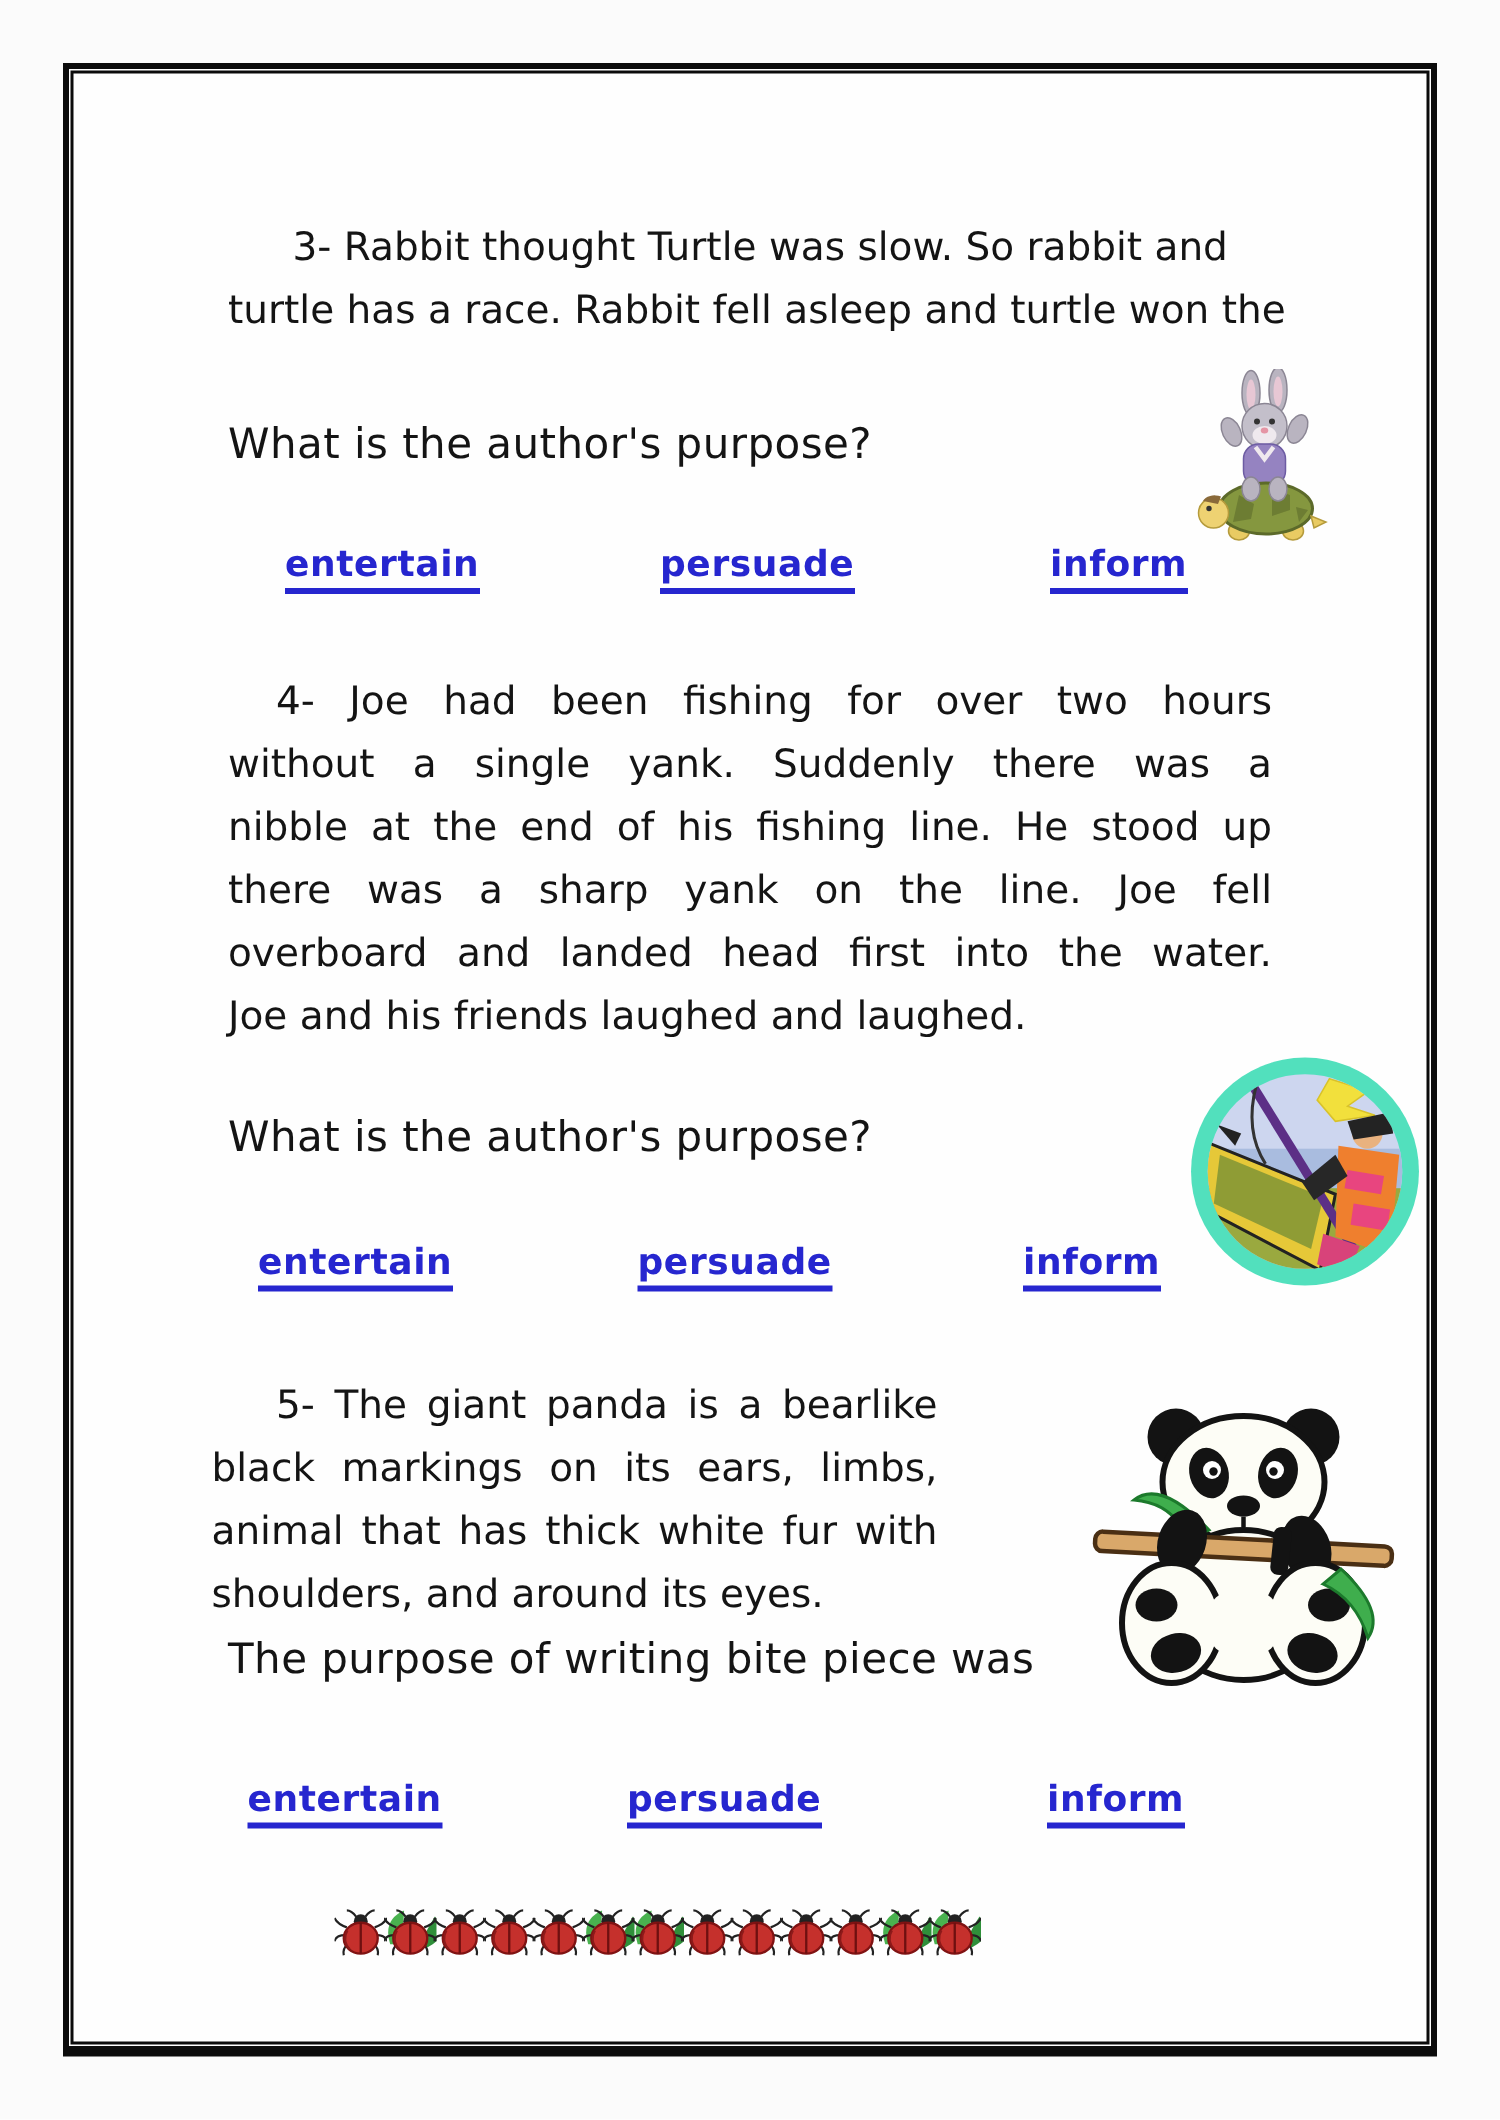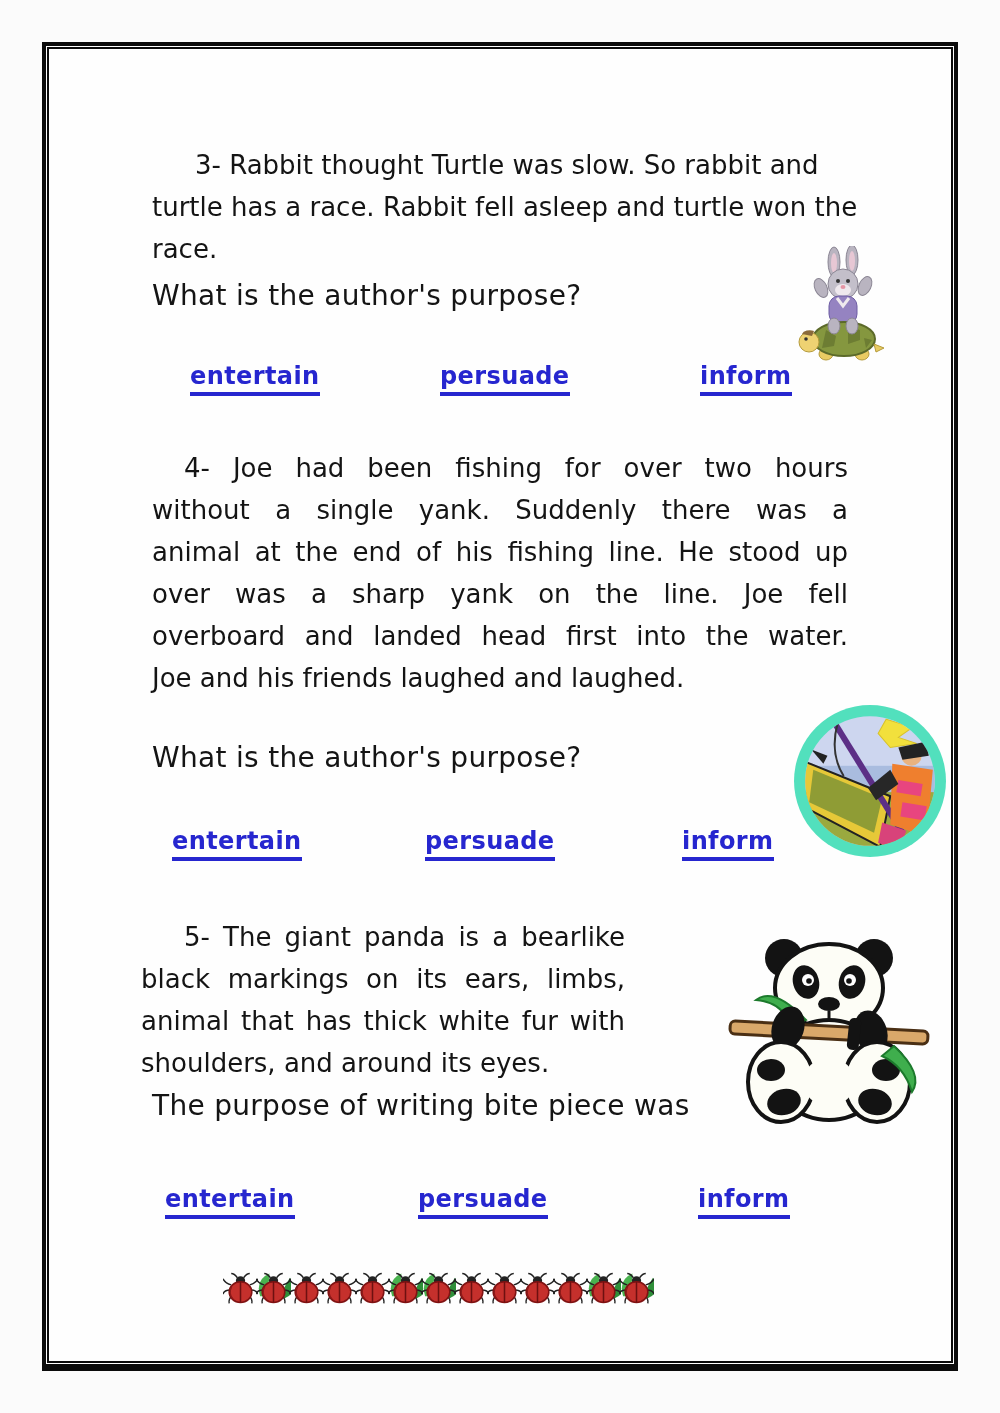--- a/index.html
+++ b/index.html
@@ -50,21 +50,20 @@
 </head>
 <body>
 
 <div>
 
   <div class="frame"></div>
 
   <section class="passage p3">
     <div class="ind43">3- Rabbit thought Turtle was slow. So rabbit and</div>
     <div>turtle has a race. Rabbit fell asleep and turtle won the</div>
-    <div>race.</div>
   </section>
 
   <h2 class="question q3">What is the author's purpose?</h2>
 
   <svg class="clip rabbit" viewBox="0 0 92 116">
     <ellipse cx="38" cy="16" rx="6" ry="15" fill="#b9b4c0" stroke="#8b8694"></ellipse>
     <ellipse cx="56" cy="14" rx="6" ry="15" fill="#b9b4c0" stroke="#8b8694"></ellipse>
     <ellipse cx="38" cy="17" rx="3" ry="10" fill="#e7c7d4"></ellipse>
     <ellipse cx="56" cy="15" rx="3" ry="10" fill="#e7c7d4"></ellipse>
     <ellipse cx="25" cy="42" rx="6" ry="10" fill="#b9b4c0" stroke="#8b8694" transform="rotate(-25 25 42)"></ellipse>
@@ -92,22 +91,22 @@
 
   <nav class="optrow r1">
     <a class="opt o1" href="#">entertain</a>
     <a class="opt o2" href="#">persuade</a>
     <a class="opt o3" href="#">inform</a>
   </nav>
 
   <section class="passage p4">
     <div class="jline ind32">4- Joe had been fishing for over two hours</div>
     <div class="jline">without a single yank. Suddenly there was a</div>
-    <div class="jline">animal at the end of his fishing line. He stood up</div>
-    <div class="jline">over was a sharp yank on the line. Joe fell</div>
+    <div class="jline">nibble at the end of his fishing line. He stood up</div>
+    <div class="jline">there was a sharp yank on the line. Joe fell</div>
     <div class="jline">overboard and landed head first into the water.</div>
     <div>Joe and his friends laughed and laughed.</div>
   </section>
 
   <h2 class="question q4">What is the author's purpose?</h2>
 
   <svg class="clip fishing" viewBox="0 0 152 154">
     <circle cx="76" cy="77" r="75" fill="#52e0bd"></circle>
     <clipPath id="fc">
         <circle cx="76" cy="77" r="64"></circle>

